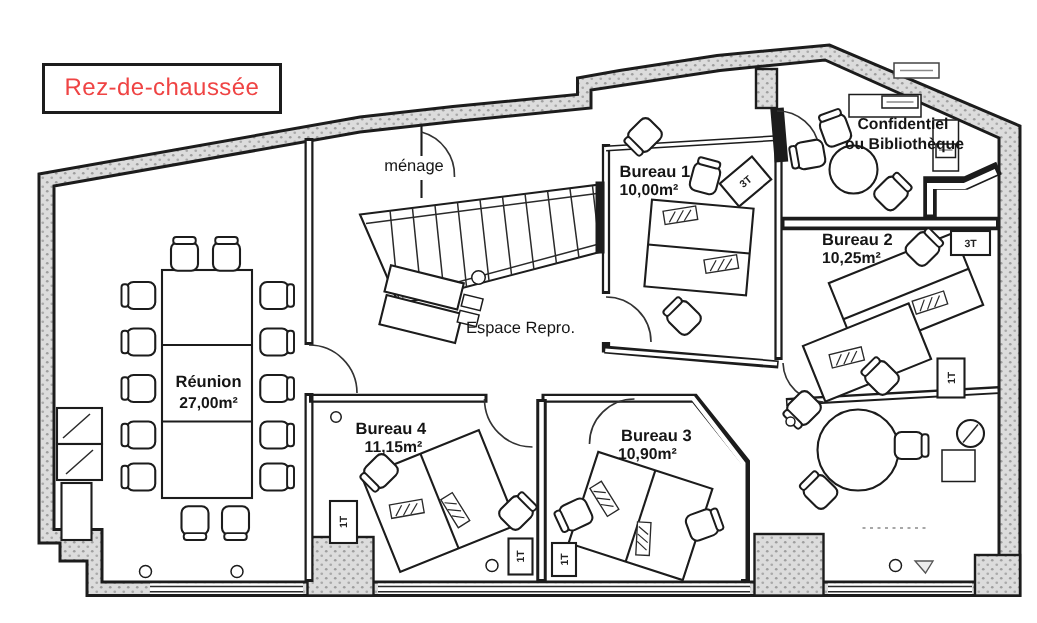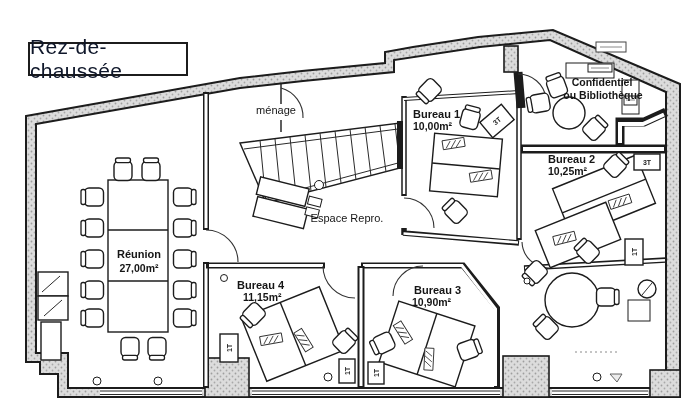--- a/index.html
+++ b/index.html
@@ -1,21 +1,21 @@
 <!DOCTYPE html>
 <html><head>
 <meta charset="utf-8">
 <style>
   html,body{margin:0;padding:0;background:#fff;}
   #stage{position:relative;width:691px;height:415px;background:#fff;overflow:hidden;
          font-family:"Liberation Sans",sans-serif;}
   #plan-svg{position:absolute;left:0;top:0;}
   #title-box{position:absolute;left:28px;top:42px;width:156px;height:30px;
              border:2px solid #1c1c1c;background:#fff;display:flex;align-items:center;
-             justify-content:center;font-size:21px;color:#0f172a;letter-spacing:.3px;}
+             justify-content:center;font-size:16px;color:#ef4444;letter-spacing:.3px;}
   
   .wall-outer{fill:url(#stip);stroke:#1c1c1c;stroke-width:2;fill-rule:evenodd;}
   .pier{fill:url(#stip);stroke:#1c1c1c;stroke-width:1.6;}
   .dw{stroke:#1c1c1c;fill:none;}
   .dwc{stroke:#fff;fill:none;}
   .ln{stroke:#1c1c1c;fill:none;stroke-width:1.4;}
   .thin{stroke:#2a2a2a;fill:none;stroke-width:1;}
   .arc{stroke:#333;fill:none;stroke-width:1.1;}
   .furn{fill:#fff;stroke:#1c1c1c;stroke-width:1.4;}
   .furn-thin{fill:#fff;stroke:#1c1c1c;stroke-width:1;}

